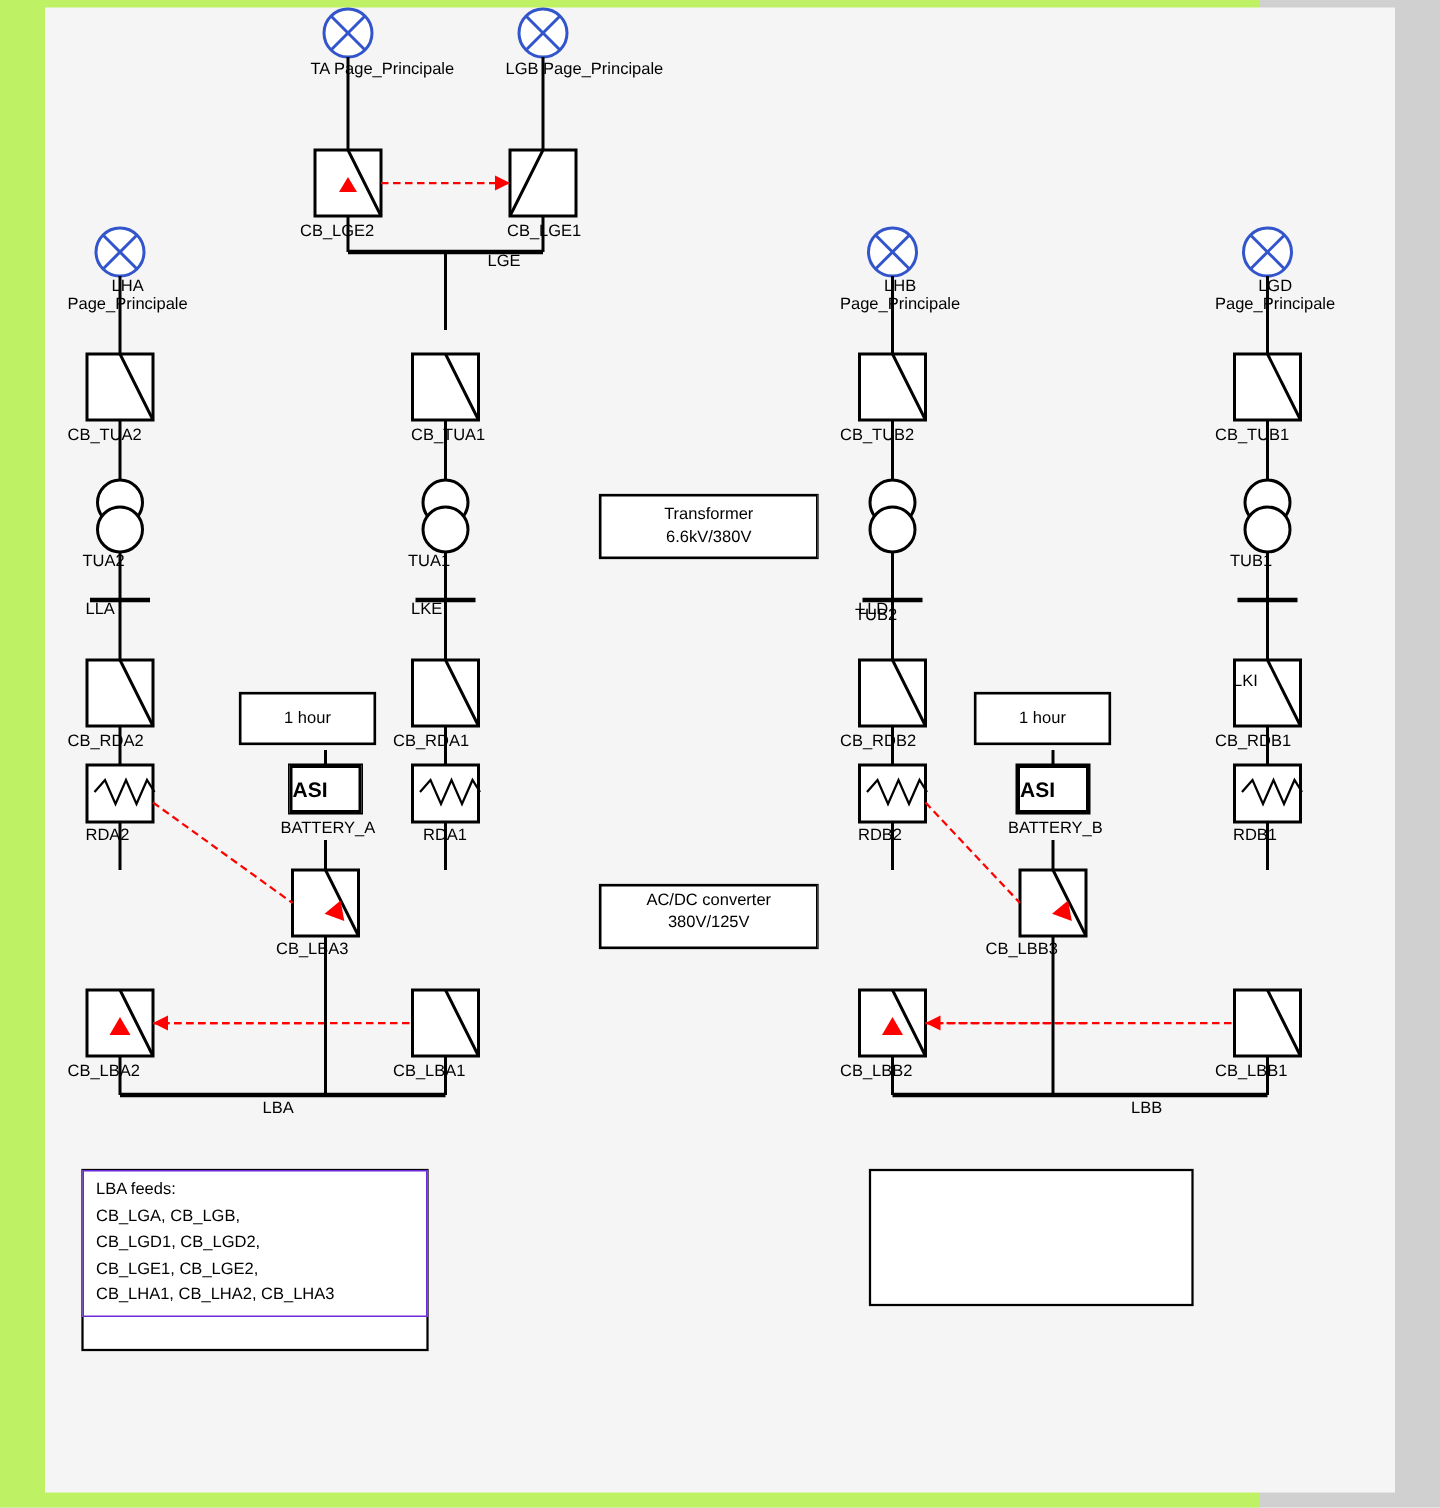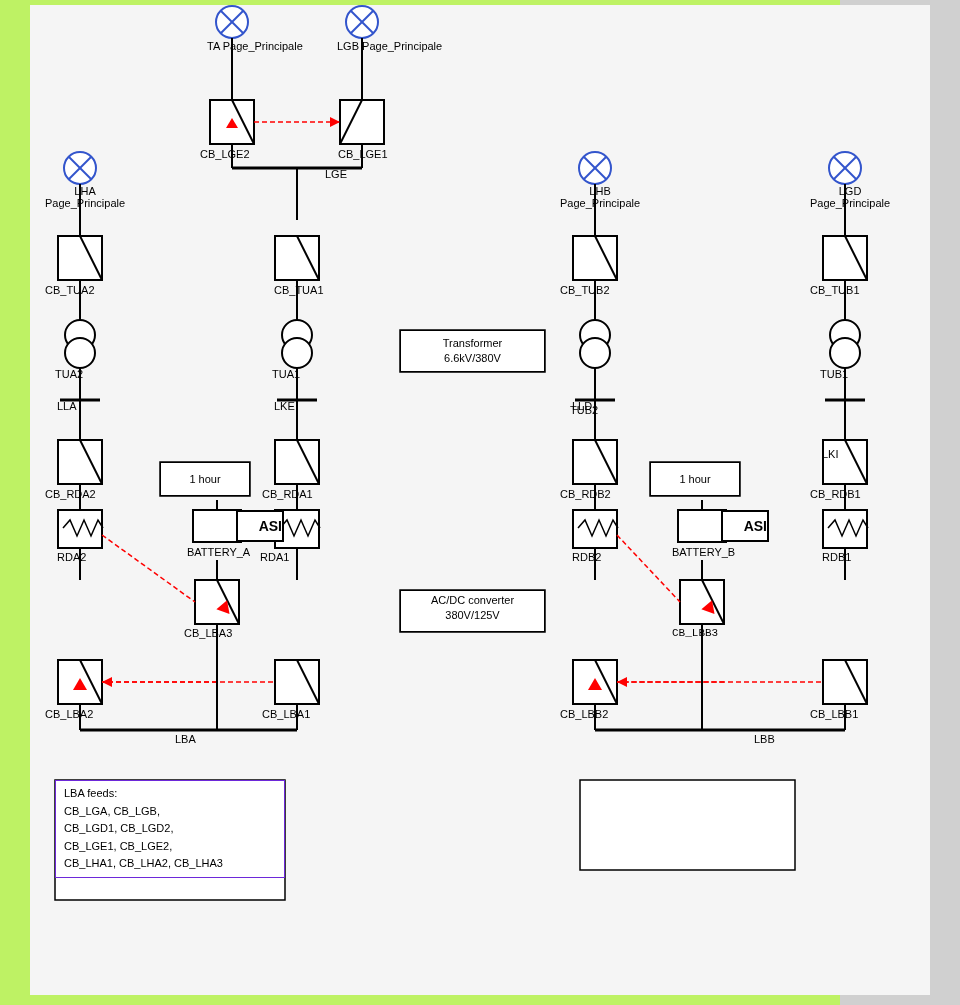--- a/index.html
+++ b/index.html
@@ -50,22 +50,21 @@
       position: absolute;
       border: 2px solid #000;
       background: #fff;
       font-weight: bold;
       font-size: 14px;
       text-align: center;
       width: 48px;
       height: 32px;
       display: flex;
       align-items: center;
-      justify-content: flex-end;
-      margin-left: 43px;
+      justify-content: flex-start;
     }
   </style>
 </head>
 <body>
 
 <div class="diagram-container">
   <svg class="main-svg">
 
     <rect x="30" y="5" width="900" height="990" fill="#f5f5f5" stroke="none"></rect>
 
@@ -372,21 +371,21 @@
   </div>
 
   <div class="label" style="left:810px; top:488px;">
     <span>CB_RDB1</span>
   </div>
 
   <div class="label" style="left:57px; top:551px;">
     <span>RDA2</span>
   </div>
 
-  <div class="label" style="left:260px; top:551px;">
+  <div class="label" style="left:282px; top:551px;">
     <span>RDA1</span>
   </div>
 
   <div class="label" style="left:572px; top:551px;">
     <span>RDB2</span>
   </div>
 
   <div class="label" style="left:822px; top:551px;">
     <span>RDB1</span>
   </div>
@@ -400,21 +399,21 @@
   </div>
 
   <div class="label" style="left:262px; top:708px;">
     <span>CB_LBA1</span>
   </div>
 
   <div class="label" style="left:175px; top:733px;">
     <span>LBA</span>
   </div>
 
-  <div class="label" style="left:672px; top:627px;font-family:Liberation Mono, monospace;">
+  <div class="label" style="left:657px; top:627px;">
     <span>CB_LBB3</span>
   </div>
 
   <div class="label" style="left:560px; top:708px;">
     <span>CB_LBB2</span>
   </div>
 
   <div class="label" style="left:810px; top:708px;">
     <span>CB_LBB1</span>
   </div>

